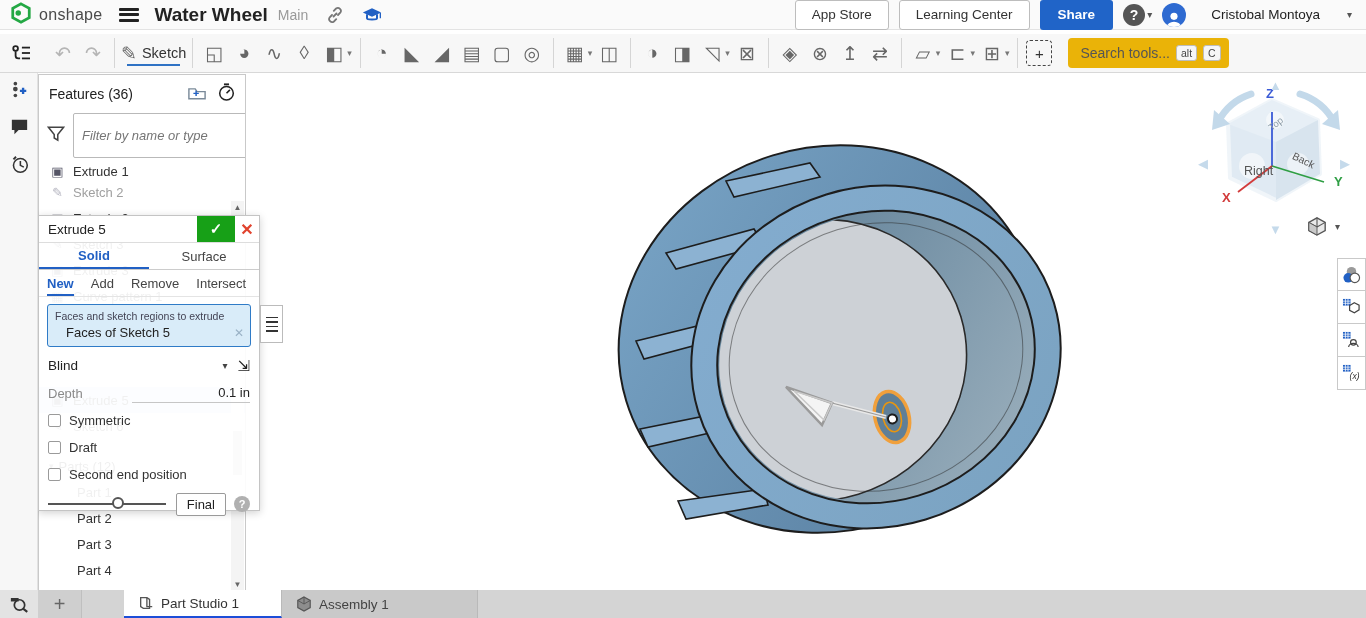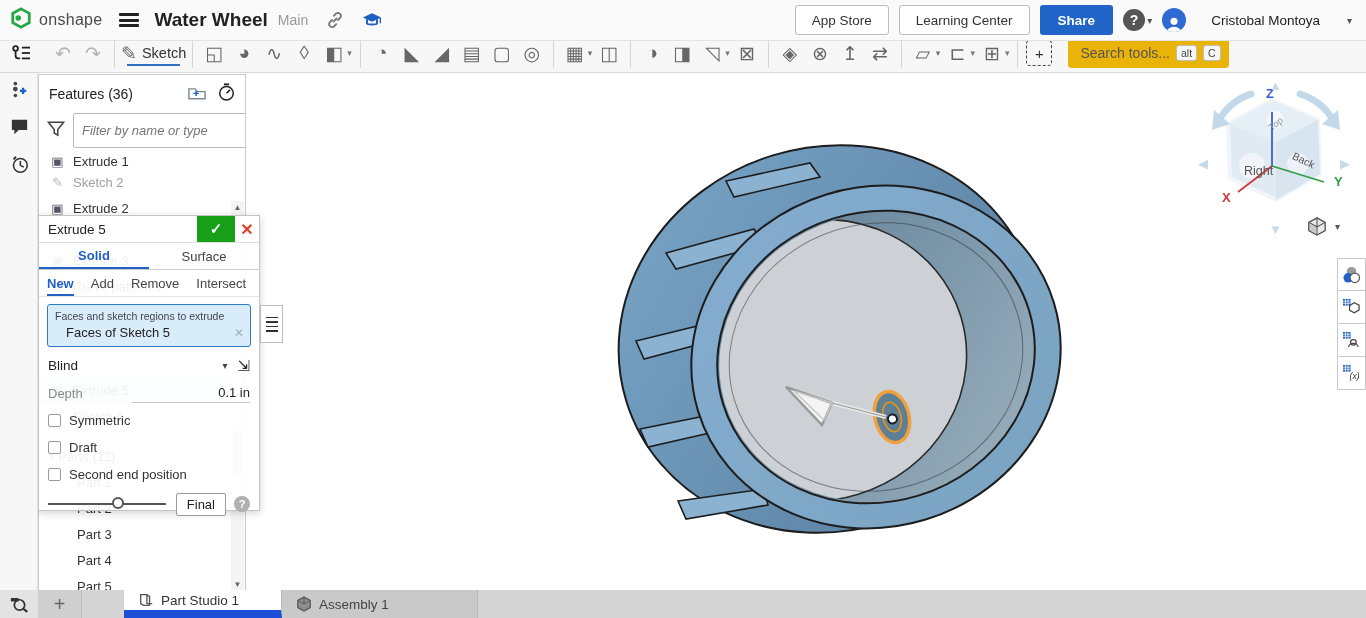--- a/index.html
+++ b/index.html
@@ -1,20 +1,20 @@
 <!DOCTYPE html>
 <html><head>
 <meta charset="utf-8">
 <style>
   * { margin:0; padding:0; box-sizing:border-box; }
   html,body { width:1366px; height:618px; overflow:hidden; background:#fff;
     font-family:"Liberation Sans", sans-serif; color:#333; }
 
   
-  .topbar { position:absolute; left:0; top:0; width:1366px; height:41px;
+  .topbar { position:absolute; left:0; top:0; width:1366px; height:30px;
     background:#fafafa; border-bottom:1px solid #e3e3e3; display:flex; align-items:center; z-index:50;}
   .logo-wrap { display:flex; align-items:center; gap:7px; padding-left:10px; }
   .brand { font-size:16px; color:#4a4a4a; letter-spacing:.3px; }
   .hamburger { width:20px; height:14px; margin-left:16px; display:flex; flex-direction:column; justify-content:space-between; cursor:pointer;}
   .hamburger div { height:3px; background:#222; border-radius:1px; }
   .doc-title { font-size:19px; font-weight:bold; color:#222; margin-left:16px; }
   .ws-name { font-size:14px; color:#999; margin-left:10px; }
   .tb-ico { margin-left:18px; display:flex; align-items:center; }
   .topbar-right { margin-left:auto; display:flex; align-items:center; gap:10px; padding-right:14px; }
   .tb-btn { height:30px; padding:0 16px; background:#fff; border:1px solid #bdbdbd; border-radius:3px;
@@ -52,21 +52,21 @@
     border-right:1px solid #e2e2e2; z-index:30;}
   .strip-ico { width:38px; height:32px; display:flex; align-items:center; justify-content:center; cursor:pointer; }
 
   
   .features-panel { position:absolute; left:38px; top:74px; width:208px; height:518px;
     background:#fff; border:1px solid #c9c9c9; z-index:20; overflow:hidden;}
   .fp-header { display:flex; align-items:center; padding:8px 10px 4px 10px; }
   .fp-title { font-size:14px; color:#222; }
   .fp-header-icons { margin-left:auto; display:flex; gap:12px; align-items:center;}
   .fp-filter-row { display:flex; align-items:center; padding:4px 8px 6px 8px; gap:8px;}
-  .fp-filter-input { flex:1; height:35px; border:1px solid #b9b9b9; border-radius:2px;
+  .fp-filter-input { flex:1; height:45px; border:1px solid #b9b9b9; border-radius:2px;
     font-size:13px; font-style:italic; color:#999; padding:0 8px; font-family:"Liberation Sans",sans-serif;}
   .fp-list { position:relative; }
   .f-item { display:flex; align-items:center; height:26px; padding-left:10px; font-size:13px; color:#333; cursor:pointer;}
   .f-item .fi-ico { width:17px; text-align:center; margin-right:7px; font-size:13px; color:#556; }
   .f-item.muted { color:#a0a0a0; }
   .f-item.muted .fi-ico { color:#b5b5c0; }
   .f-item.sel { background:#cfe2f5; }
   .f-item.clip { height:15px; overflow:hidden; align-items:flex-end; }
   .f-item.parts-header { color:#222; }
   .f-item .hdr-caret { font-size:9px; color:#666; margin-right:5px; }
@@ -137,21 +137,21 @@
 
   
   .bottombar { position:absolute; left:0; top:590px; width:1366px; height:28px; background:#d4d4d4;
     display:flex; align-items:stretch; z-index:40;}
   .bb-search { width:38px; display:flex; align-items:center; justify-content:center; background:#e3e3e3; cursor:pointer;}
   .bb-plus { width:44px; display:flex; align-items:center; justify-content:center; font-size:20px; color:#666;
     background:#cfcfcf; cursor:pointer; border-right:1px solid #bfbfbf;}
   .bb-gap { width:42px; }
   .bb-tab { display:flex; align-items:center; gap:7px; padding:0 14px; min-width:158px; font-size:13.5px;
     color:#333; cursor:pointer; border-right:1px solid #b9b9b9;}
-  .bb-tab.active { background:#fff; border-bottom:8px solid #1d4ed8; }
+  .bb-tab.active { background:#fff; border-bottom:2px solid #1d4ed8; }
   .bb-tab.inactive { background:#c9c9c9; color:#444; min-width:196px; }
   .bb-tab .ti { font-size:14px; color:#555; display:flex; align-items:center;}
 </style>
 </head>
 <body>
 
 <div class="topbar">
   <div class="logo-wrap">
     <span>
       <svg width="22" height="22" viewBox="0 0 24 24">

